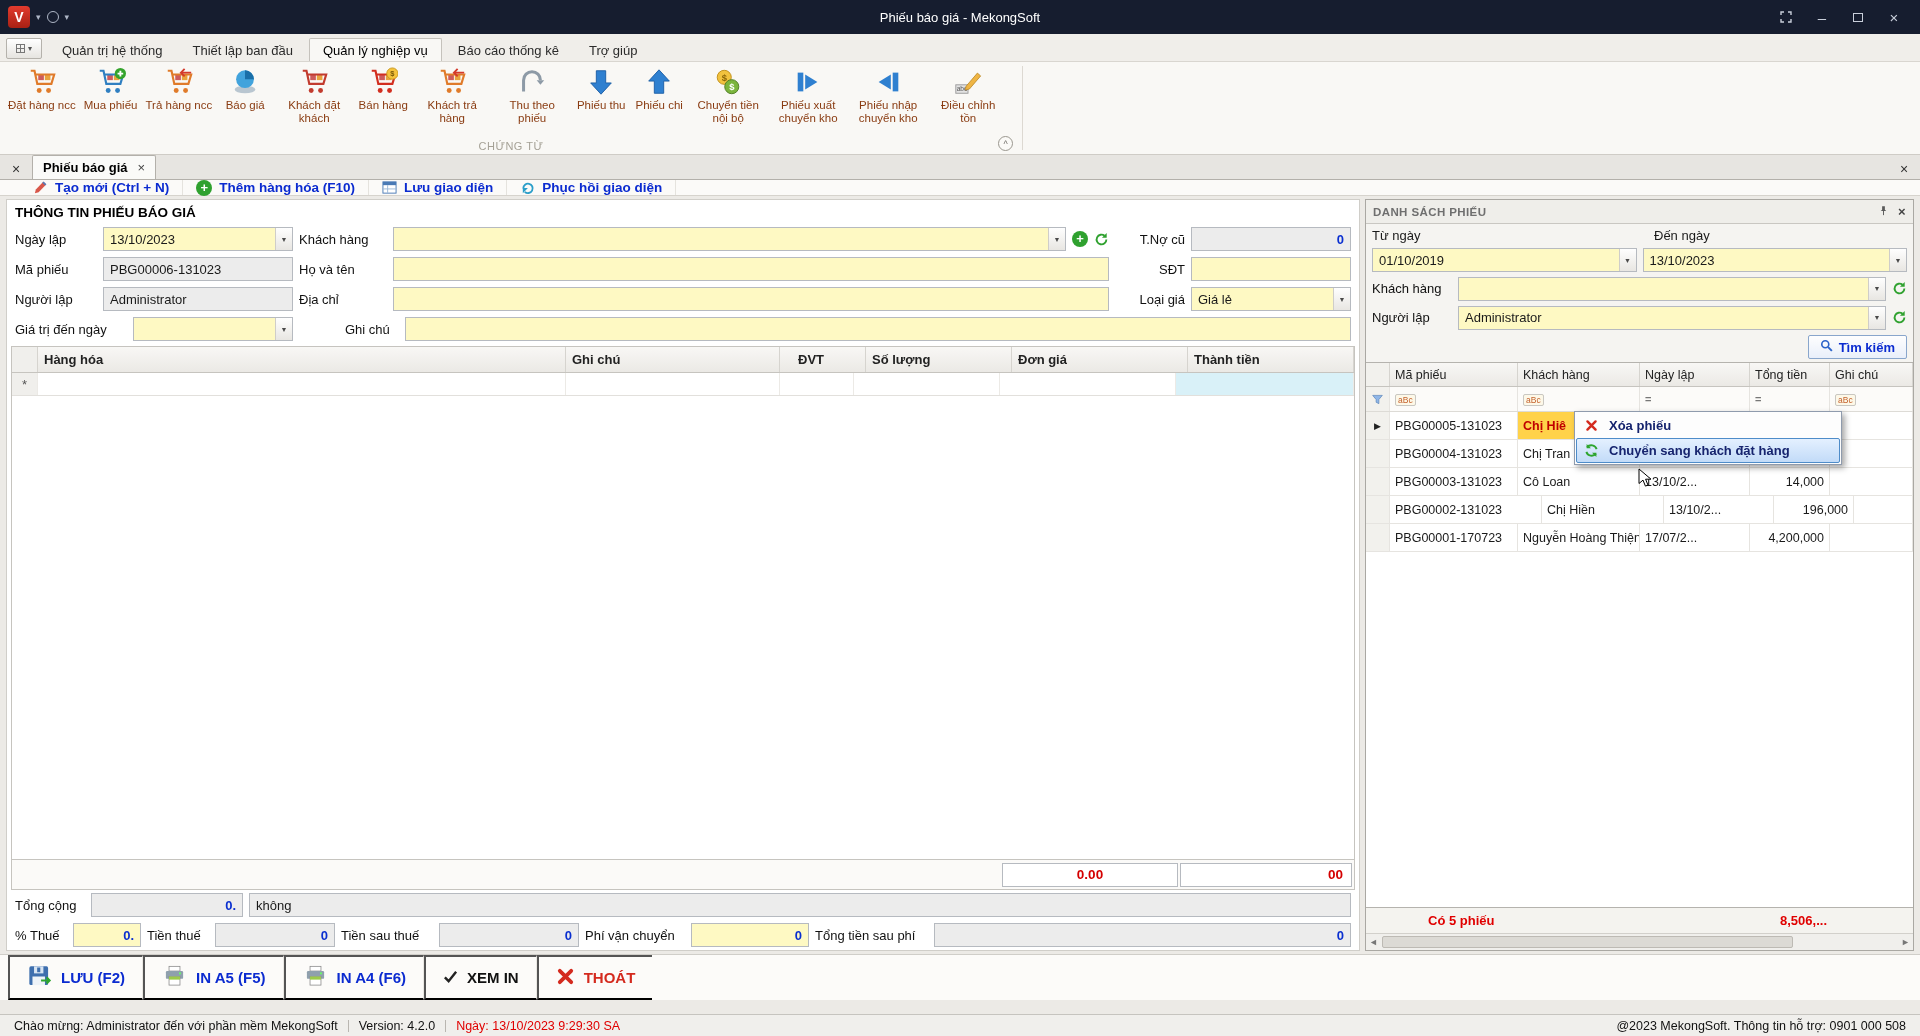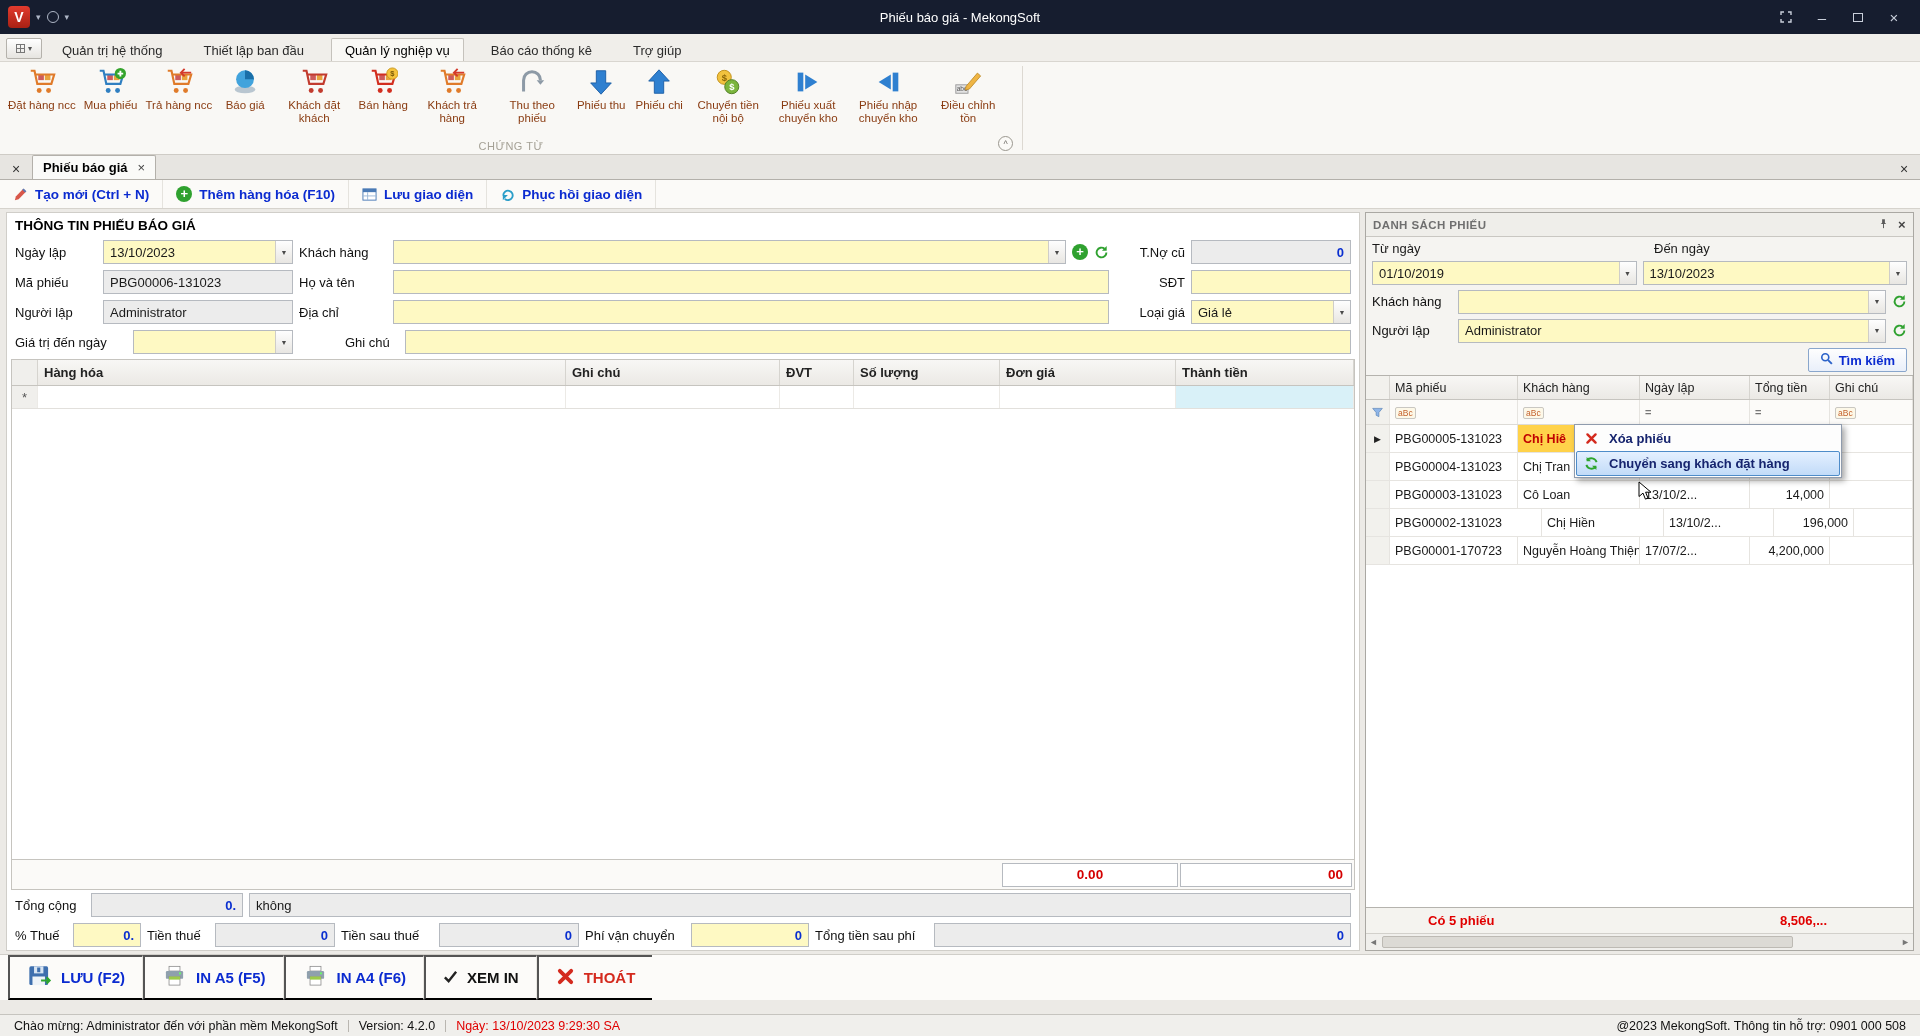--- a/index.html
+++ b/index.html
@@ -14,21 +14,21 @@
 .qat-circle{width:12px;height:12px;border:1px solid #aeb6c6;border-radius:50%;display:inline-block}
 #tb-title{position:absolute;left:50%;transform:translateX(-50%);color:#fff;font-size:13px;white-space:nowrap}
 #tb-ctrl{margin-left:auto;display:flex;align-items:center}
 .tbb{width:36px;height:26px;display:flex;align-items:center;justify-content:center;color:#c9cfdb;font-size:15px}
 .tbb .maxbox{width:10px;height:9px;border:1.5px solid #c9cfdb;display:block}
 
 
 #rtabs{height:27px;flex:none;background:#f0eeea;display:flex;align-items:flex-end;padding-left:4px}
 .appbtn{width:36px;height:21px;border:1px solid #b5b2ac;background:linear-gradient(#ffffff,#e6e4e0);border-radius:2px;display:flex;align-items:center;justify-content:center;gap:3px;margin:0 6px 2px 2px;font-size:8px;color:#555}
 .grid-ic{width:9px;height:9px;border:1px solid #777;background:linear-gradient(#777,#777) 50% 0/1px 100% no-repeat,linear-gradient(#777,#777) 0 50%/100% 1px no-repeat}
-#rtab-list{display:flex;align-items:flex-end;gap:13px}
+#rtab-list{display:flex;align-items:flex-end;gap:2px}
 .rtab{height:23px;padding:4px 13px 0;font-size:13px;color:#2b2b2b;border:1px solid transparent;border-bottom:none;white-space:nowrap}
 .rtab.active{background:#f9f8f5;border-color:#c5c2bc;border-radius:2px 2px 0 0;color:#000}
 
 
 #ribbon{height:94px;flex:none;background:#f9f8f5;border-top:1px solid #d9d6d0;border-bottom:1px solid #cfccc6;position:relative;display:flex;align-items:flex-start;padding:2px 0 0 4px}
 #ritems{display:flex;align-items:flex-start;height:72px;padding-right:8px}
 .ritem{min-width:58px;max-width:80px;padding:2px 4px;display:flex;flex-direction:column;align-items:center;gap:1px;text-align:center}
 .ric{width:32px;height:32px;display:flex;align-items:center;justify-content:center}
 .rlb{font-size:11.5px;line-height:1.15;color:#8a3c12;white-space:normal}
 #rsep{position:absolute;left:1022px;top:4px;bottom:4px;width:1px;background:#ddd9d2}
@@ -36,21 +36,21 @@
 .rcollapse{position:absolute;left:998px;bottom:3px;width:15px;height:15px;border:1px solid #9a978f;border-radius:50%;display:flex;align-items:center;justify-content:center;font-size:9px;color:#6f6c66;background:#fbfaf7}
 
 
 #doctabs{height:25px;flex:none;background:#e7e5e1;display:flex;align-items:flex-end;border-bottom:1px solid #b3b0aa;padding:0 4px}
 .dt-close{width:24px;height:20px;display:flex;align-items:center;justify-content:center;font-size:14px;color:#333}
 .doctab{height:24px;background:#fafaf8;border:1px solid #b3b0aa;border-bottom:none;display:flex;align-items:center;gap:10px;padding:0 10px;font-weight:700;color:#000;border-radius:2px 2px 0 0;margin-left:4px}
 .dt-x{font-weight:400;font-size:13px;color:#444}
 #dt-right{margin-left:auto}
 
 
-#toolbar{height:29px;flex:none;background:#fbfaf8;border-bottom:1px solid #d6d3cd;display:flex;align-items:stretch;padding-left:0}
+#toolbar{height:16px;flex:none;background:#fbfaf8;border-bottom:1px solid #d6d3cd;display:flex;align-items:stretch;padding-left:20px}
 .titem{display:flex;align-items:center;gap:7px;padding:0 13px;border-right:1px solid #e5e3de;color:#0b2bd0;font-weight:700;font-size:13.5px;white-space:nowrap}
 .icon-plus{width:16px;height:16px;border-radius:50%;background:#2fa12f;color:#fff;font-weight:700;font-size:13px;line-height:15px;text-align:center;display:inline-block;flex:none}
 
 
 #content{flex:1;display:flex;gap:5px;padding:3px 6px 0;min-height:0}
 #left{width:1354px;flex:none;background:#fff;border:1px solid #d0cec9;display:flex;flex-direction:column;padding:0 4px;min-height:0}
 #sect-title{font-weight:700;font-size:13.5px;padding:5px 4px 2px;color:#000;height:24px;flex:none}
 .frow{display:flex;align-items:center;height:30px;flex:none;padding:0 4px;gap:6px}
 .flabel{flex:none;font-size:13px;color:#111}
 .tr{text-align:right}
@@ -433,21 +433,21 @@
         <div class="fld grow">
             <span></span>
           </div>
       </div>
 
       <div id="igrid">
         <div class="ig-head" id="ig-head">
             <div class="ig-hc ig-gutter"></div>
             <div class="ig-hc" style="width: 528px;">Hàng hóa</div>
             <div class="ig-hc" style="width: 214px;">Ghi chú</div>
-            <div class="ig-hc" style="width: 74px;">ĐVT</div>
+            <div class="ig-hc" style="width: 74px; margin-left: 12px;">ĐVT</div>
             <div class="ig-hc" style="width: 146px;">Số lượng</div>
             <div class="ig-hc" style="width: 176px;">Đơn giá</div>
             <div class="ig-hc" style="flex: 1 1 0%;">Thành tiền</div>
           </div>
         <div class="ig-newrow" id="ig-newrow">
             <div class="ig-cell ig-gutter">*</div>
             <div class="ig-cell" style="width: 528px;"></div>
             <div class="ig-cell" style="width: 214px;"></div>
             <div class="ig-cell" style="width: 74px;"></div>
             <div class="ig-cell" style="width: 146px;"></div>

